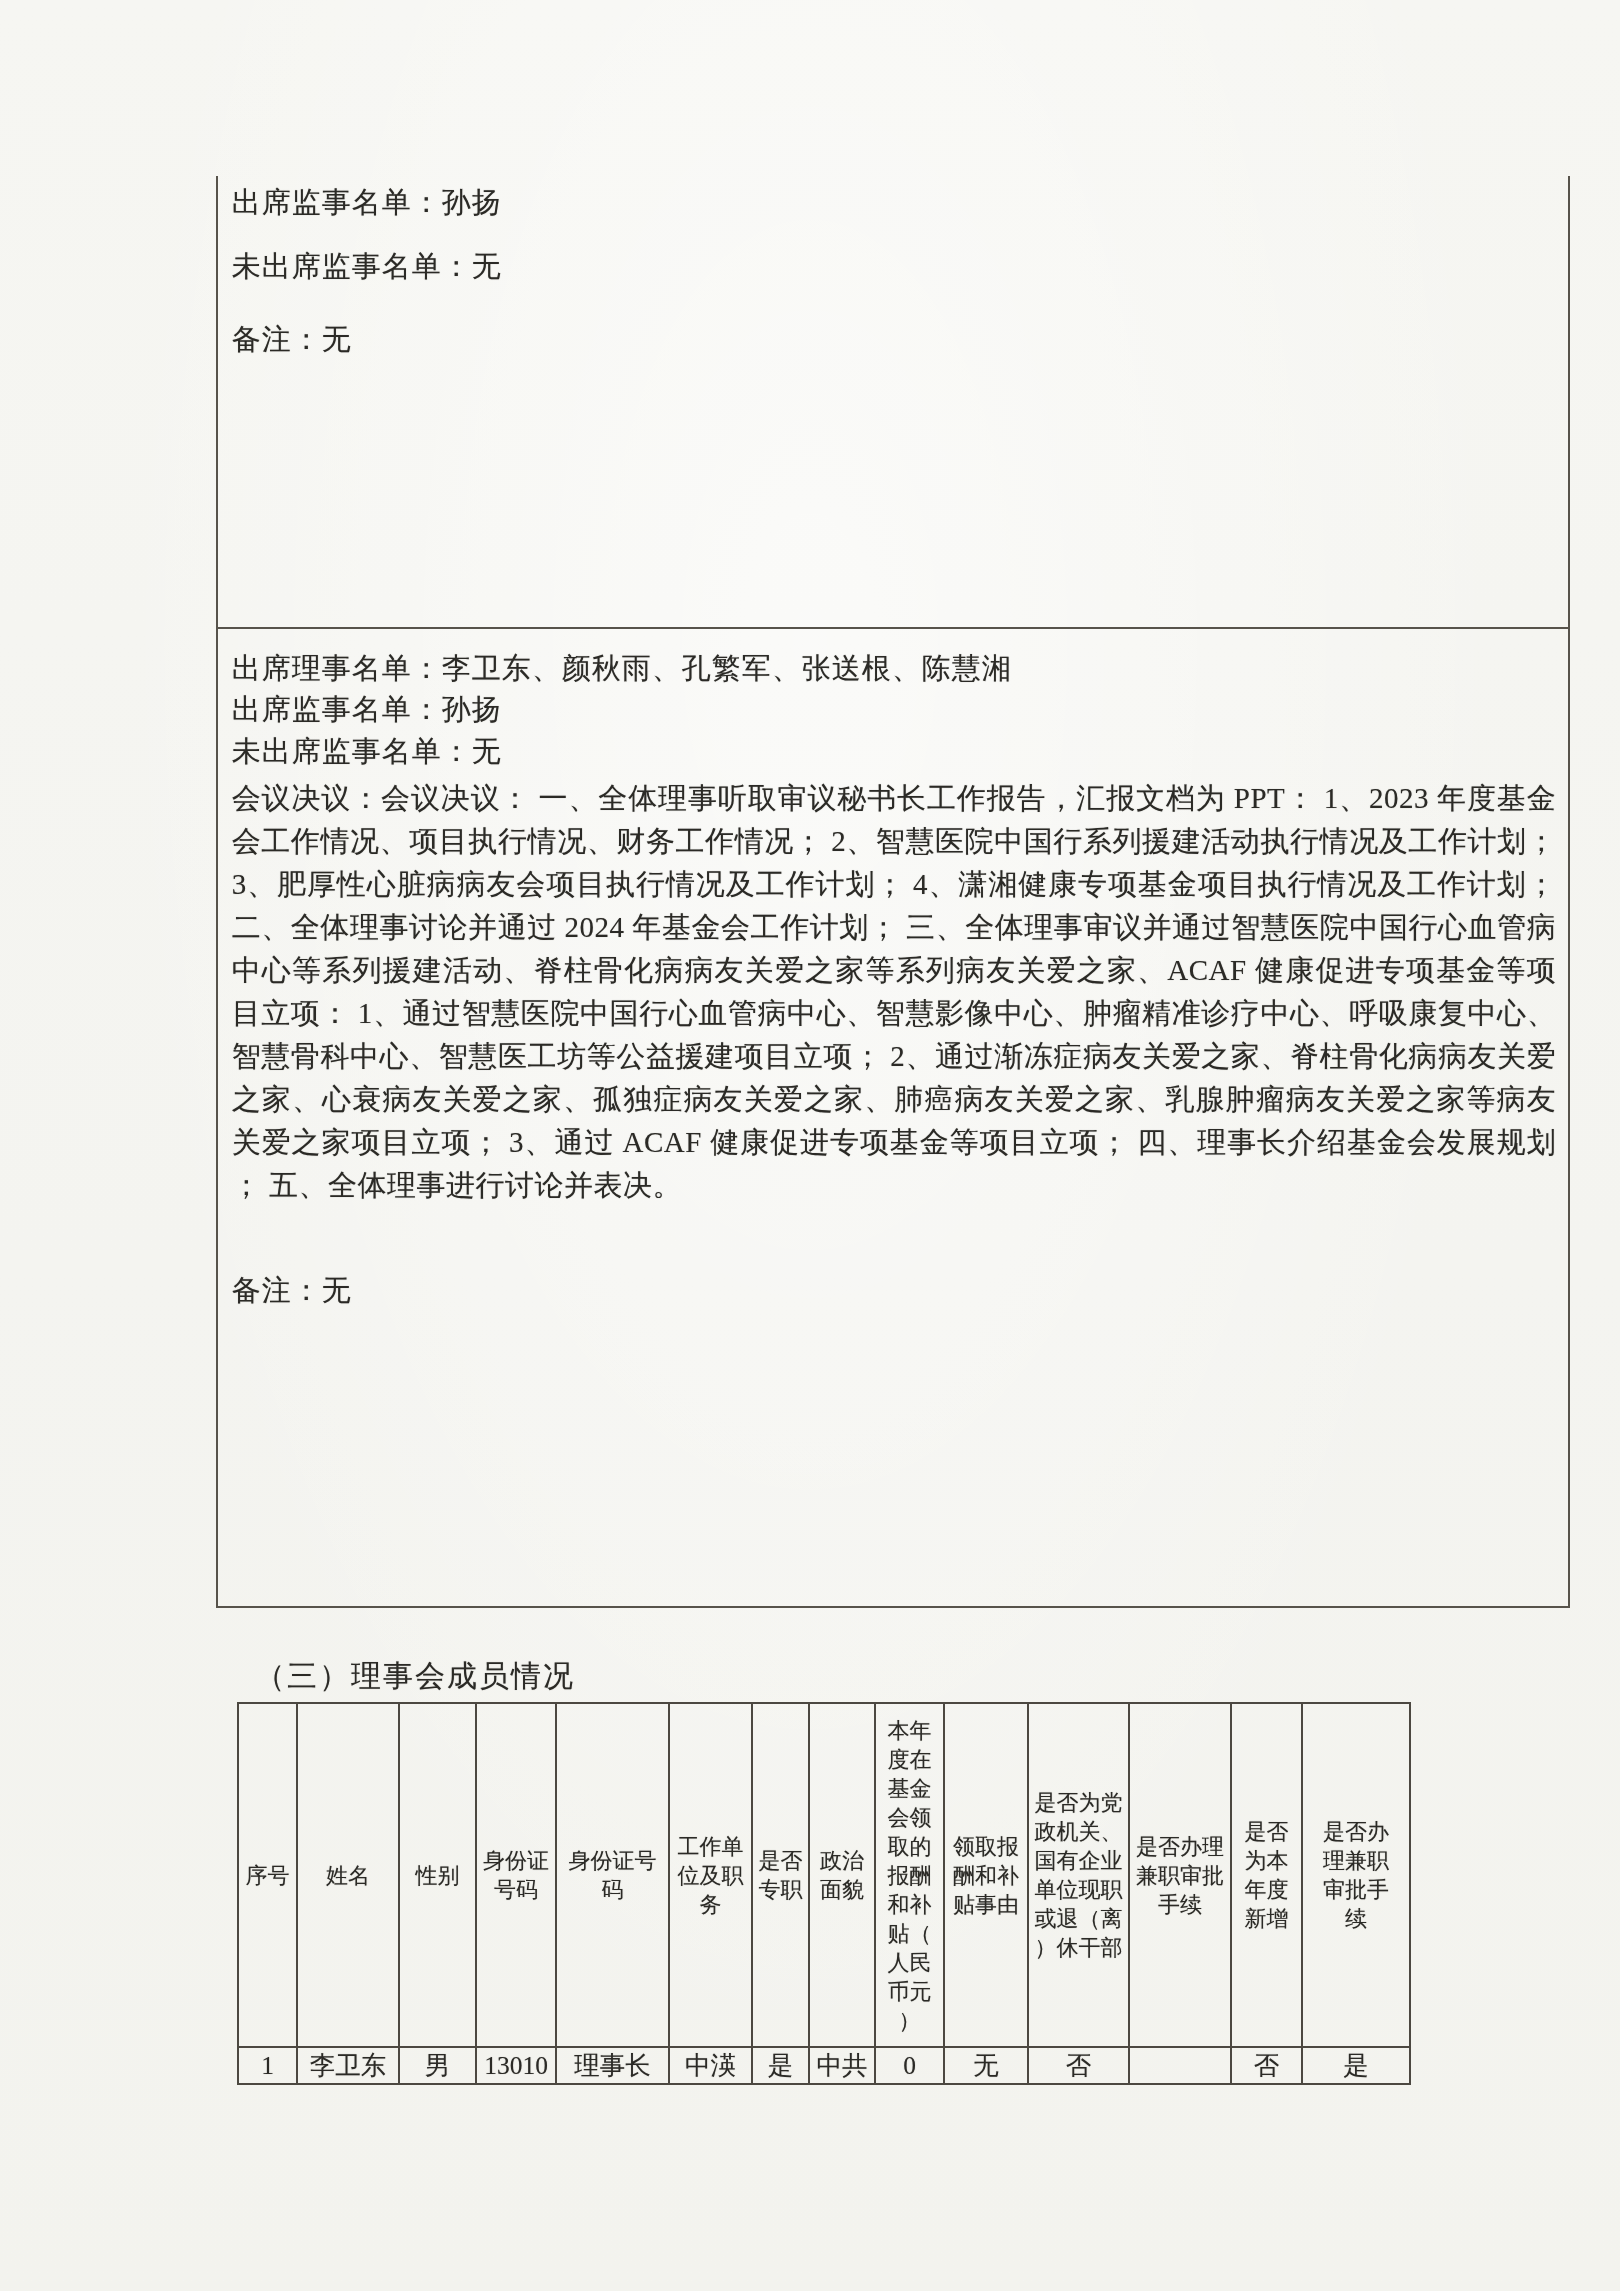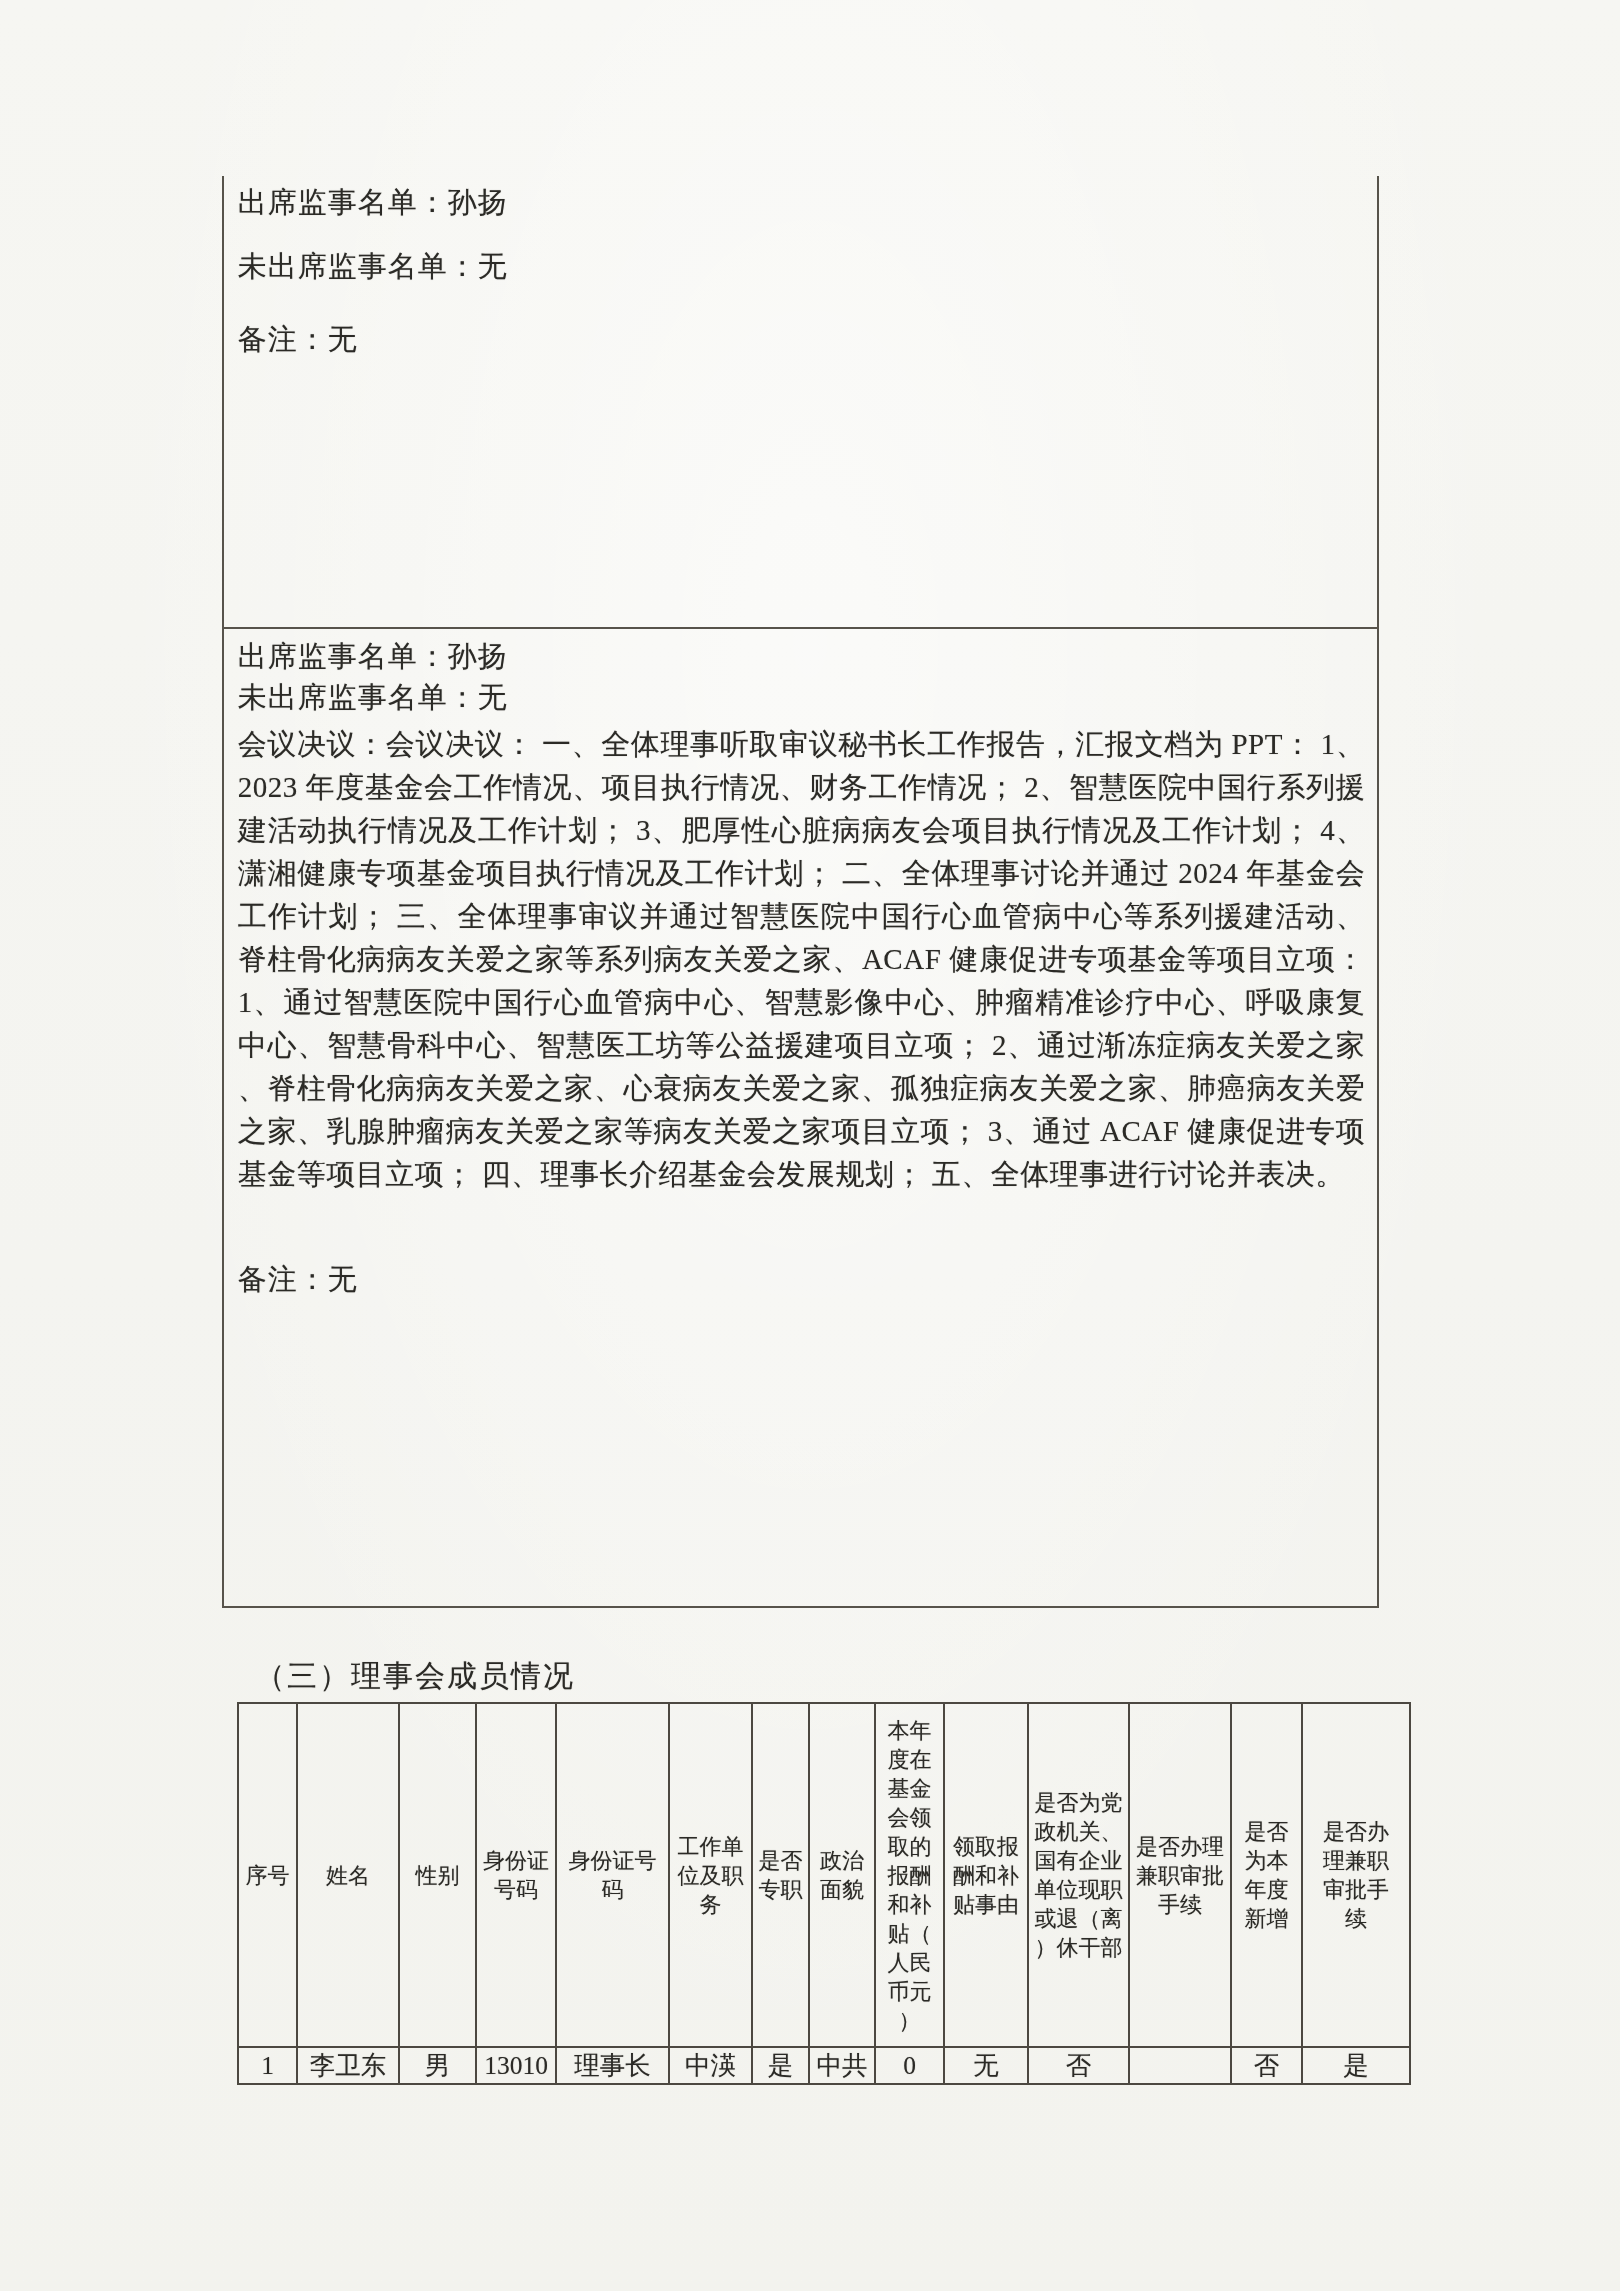--- a/index.html
+++ b/index.html
@@ -12,21 +12,21 @@
       linear-gradient(180deg,#f6f6f2 0%,#f4f4f0 55%,#f3f3ee 100%);
     font-family:"Liberation Serif","DejaVu Serif",serif;
     color:#2b2a26;
     overflow:hidden;
   }
   .page *{box-sizing:border-box;}
   .softink{ text-shadow:0 0 1px rgba(43,42,38,0.38); }
 
   
   .box{
-    position:absolute; left:222px; top:176px; width:1157px;
+    position:absolute; left:216px; top:176px; width:1354px;
     border-left:2px solid #57534b; border-right:2px solid #57534b;
   }
   .sec{ overflow:hidden; padding:0 11.8px 0 13.7px; }
   .sec-a{ height:453px; border-bottom:2px solid #57534b; }
   .sec-b{ height:979px; border-bottom:2px solid #57534b; }
 
   .ln{ margin:0; font-size:29px; line-height:29px; letter-spacing:1px; white-space:pre; }
   .para{
     margin:0; font-size:29px; letter-spacing:0.5px;
     text-align:justify; text-align-last:left;
@@ -69,20 +69,21 @@
 
   <div class="box">
 
     <div class="sec sec-a">
       <p class="ln mt12">出席监事名单：孙扬</p>
       <p class="ln mt36">未出席监事名单：无</p>
       <p class="ln mt45">备注：无</p>
     </div>
 
     <div class="sec sec-b">
+      <p class="ln mt25">出席理事名单：李卫东、颜秋雨、孔繁军、张送根、陈慧湘</p>
       <p class="ln mt13">出席监事名单：孙扬</p>
       <p class="ln mt13">未出席监事名单：无</p>
       <p class="para para-b mt11">会议决议：会议决议：  一、全体理事听取审议秘书长工作报告，汇报文档为 PPT：  1、2023 年度基金会工作情况、项目执行情况、财务工作情况；  2、智慧医院中国行系列援建活动执行情况及工作计划；  3、肥厚性心脏病病友会项目执行情况及工作计划；  4、潇湘健康专项基金项目执行情况及工作计划；  二、全体理事讨论并通过 2024 年基金会工作计划；  三、全体理事审议并通过智慧医院中国行心血管病中心等系列援建活动、脊柱骨化病病友关爱之家等系列病友关爱之家、ACAF 健康促进专项基金等项目立项：  1、通过智慧医院中国行心血管病中心、智慧影像中心、肿瘤精准诊疗中心、呼吸康复中心、智慧骨科中心、智慧医工坊等公益援建项目立项；  2、通过渐冻症病友关爱之家、脊柱骨化病病友关爱之家、心衰病友关爱之家、孤独症病友关爱之家、肺癌病友关爱之家、乳腺肿瘤病友关爱之家等病友关爱之家项目立项；  3、通过 ACAF 健康促进专项基金等项目立项；  四、理事长介绍基金会发展规划；  五、全体理事进行讨论并表决。</p>
       <p class="ln mt70">备注：无</p>
     </div>
 
   </div>
 
   <p class="tbl-heading">（三）理事会成员情况</p>
 

